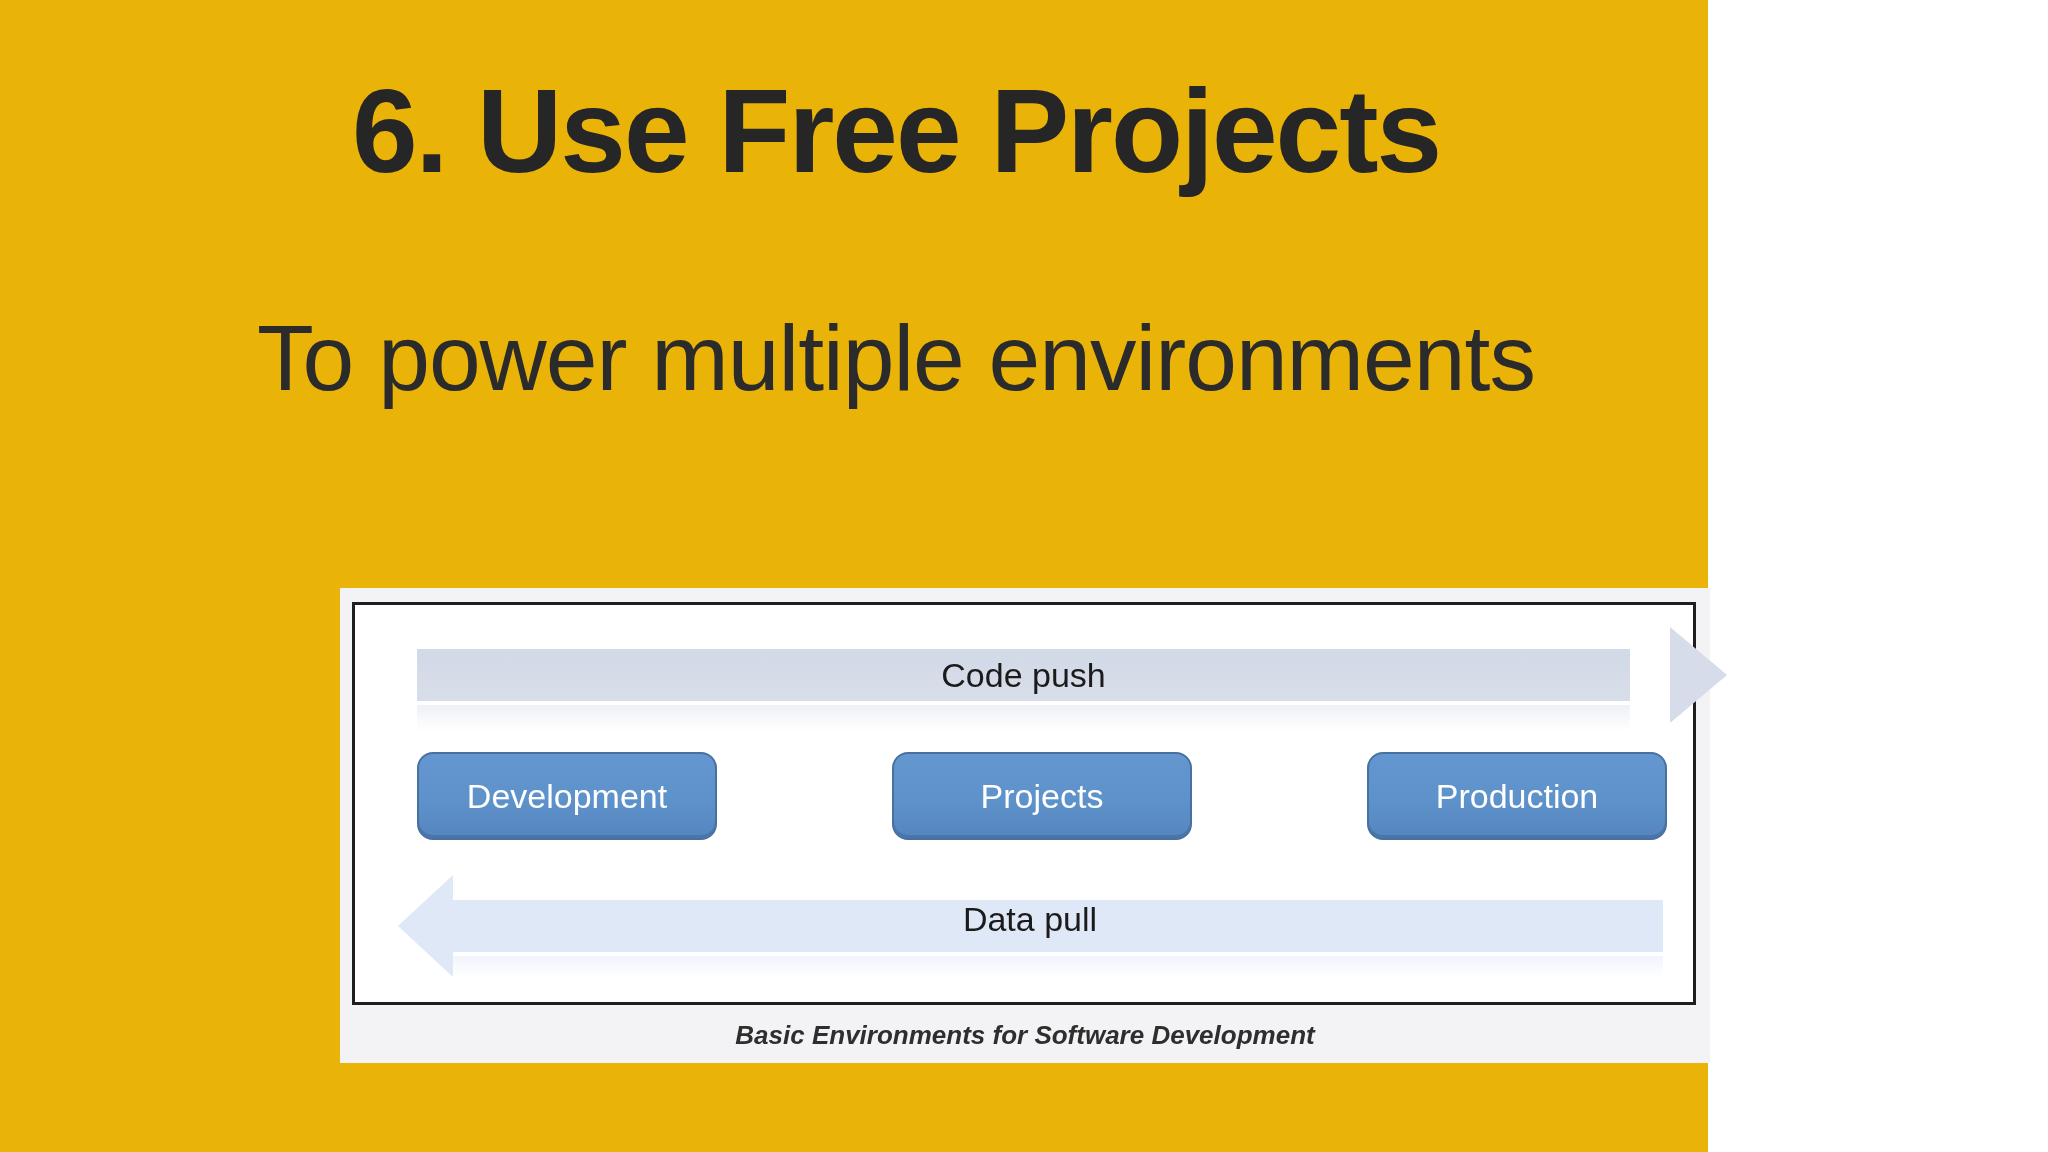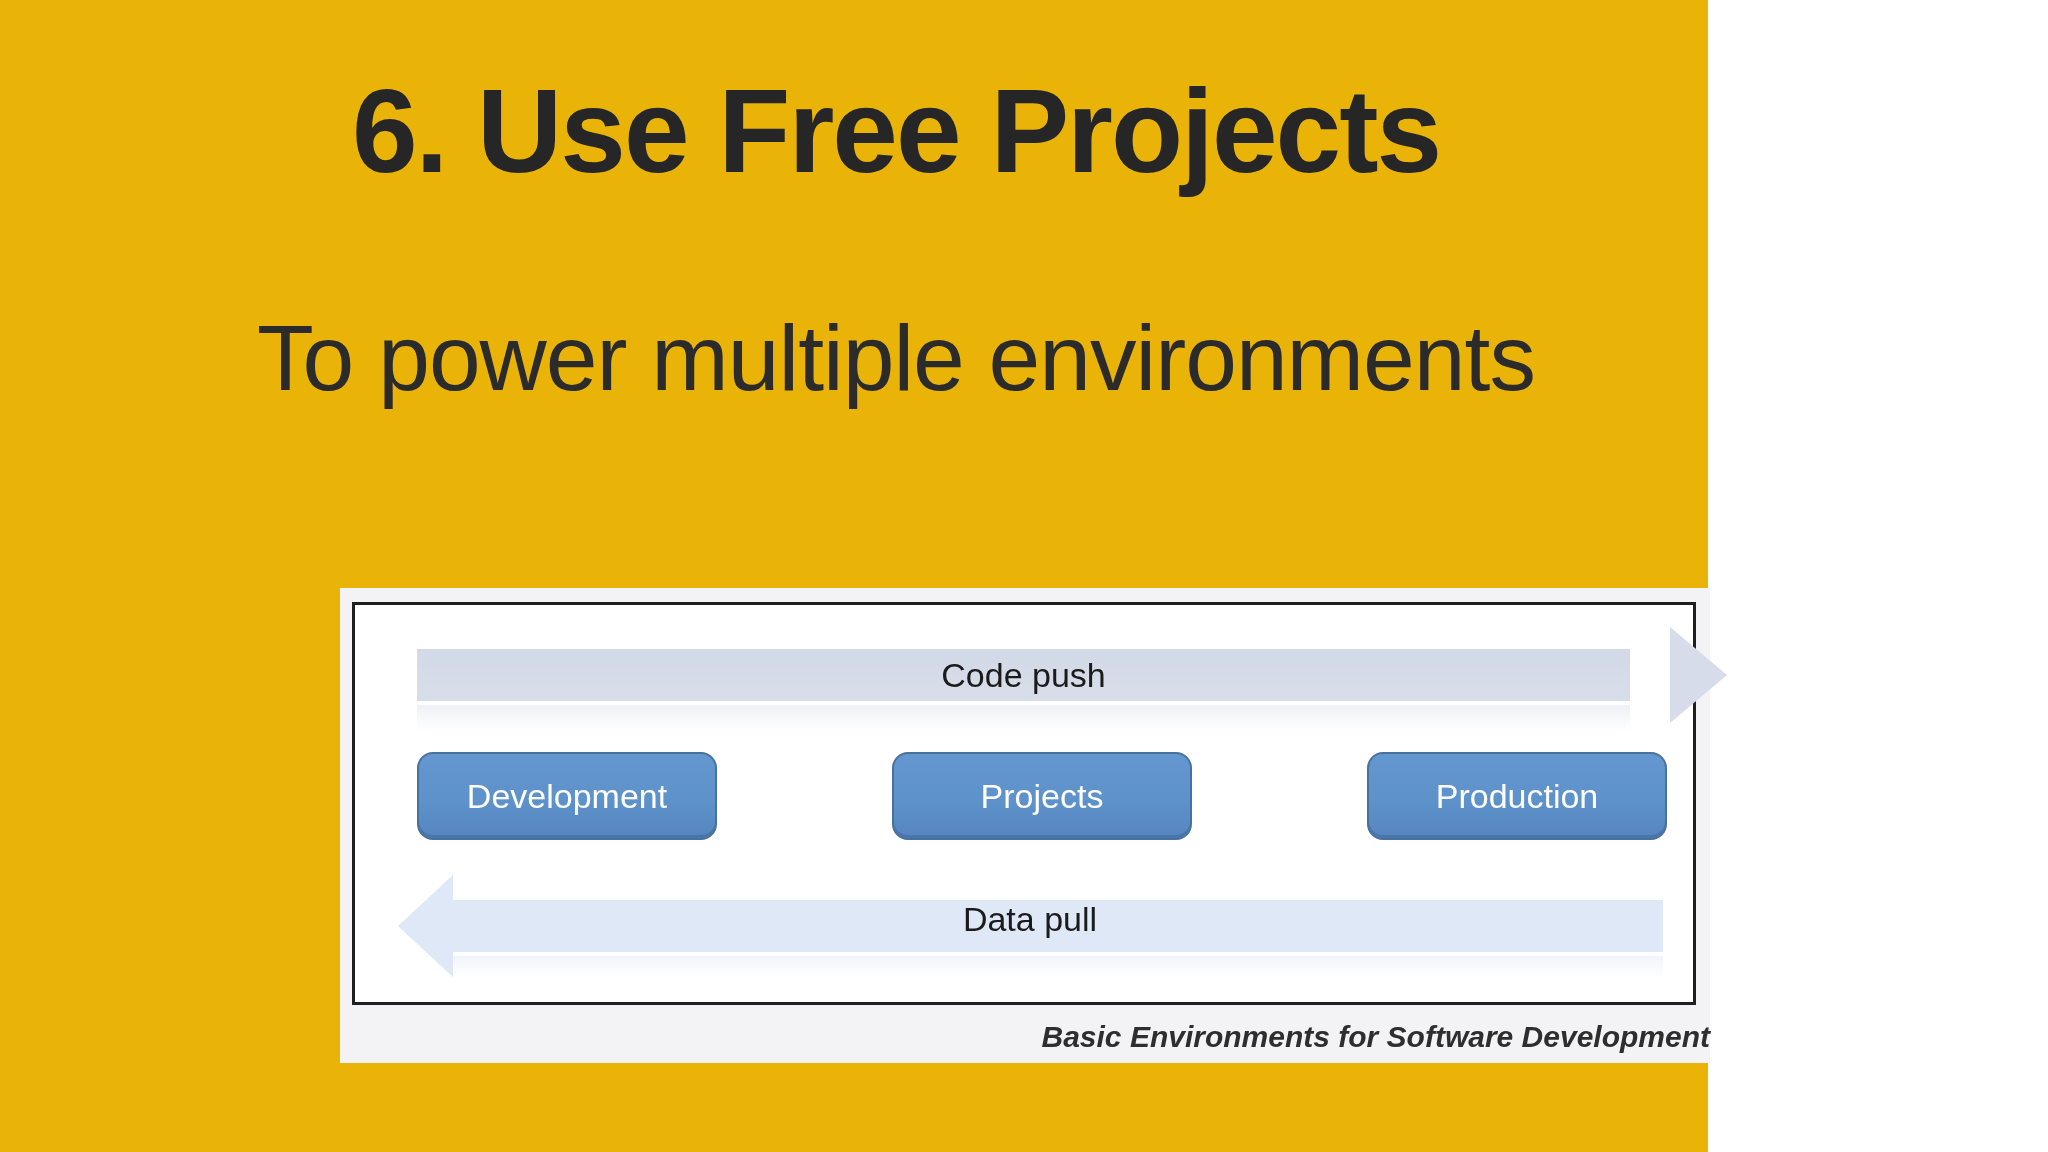--- a/index.html
+++ b/index.html
@@ -138,22 +138,22 @@
     display: flex; align-items: center; justify-content: center;
     color: #ffffff;
     font-size: 34px;
     font-weight: 400;
   }
 
   .figure-caption {
     position: absolute;
     left: 0; top: 432px;
     width: 100%;
-    text-align: right;
-    font-size: 30px;
+    text-align: center;
+    font-size: 26px;
     font-style: italic;
     font-weight: 600;
     color: #2e2e2e;
   }
 </style>
 </head>
 <body>
 
 <div class="slide">
 

